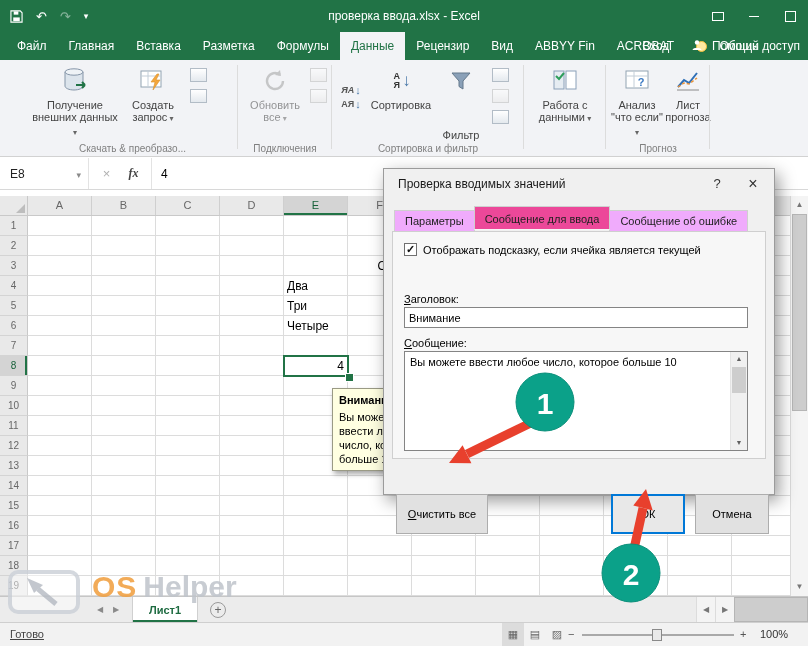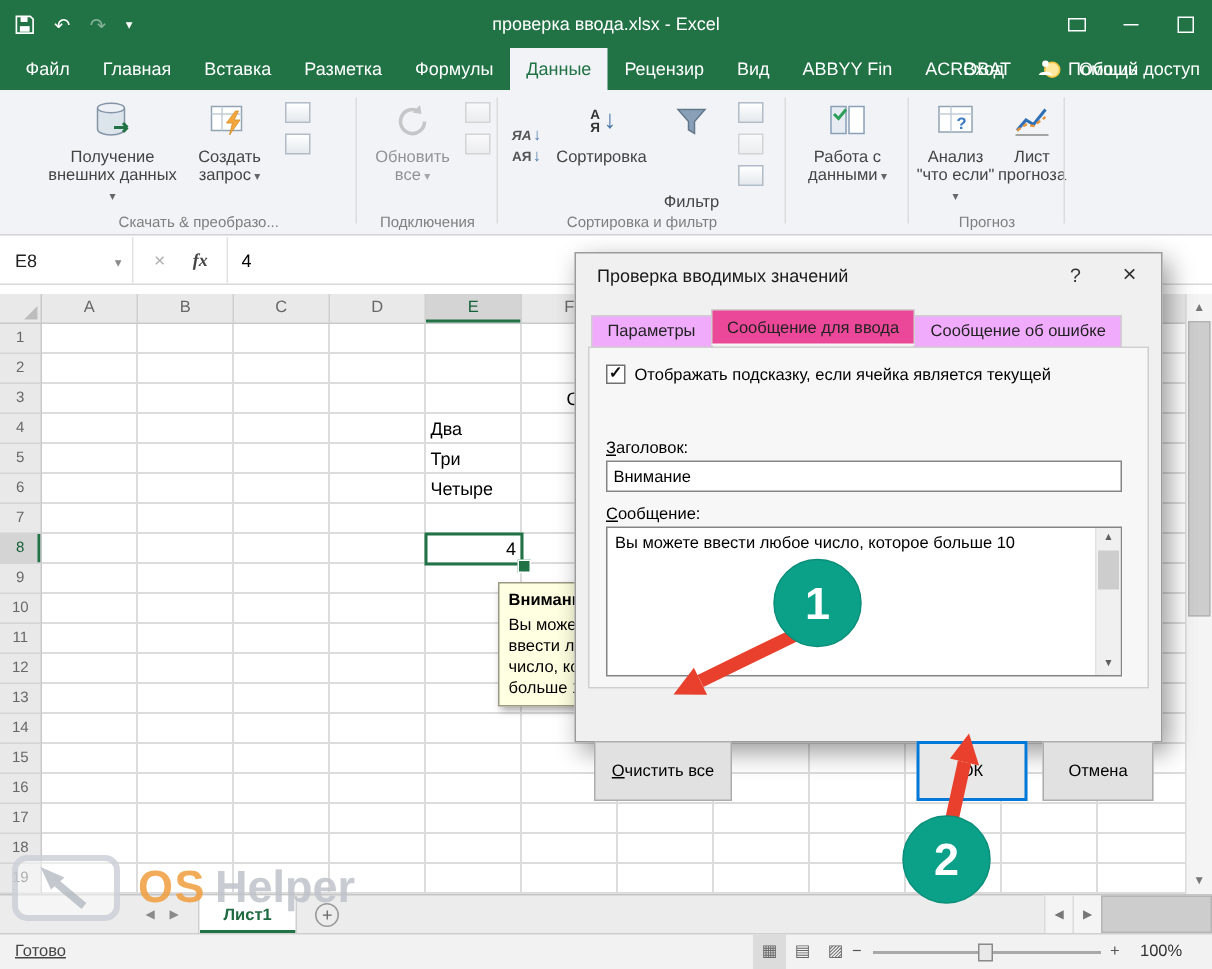--- a/index.html
+++ b/index.html
@@ -156,21 +156,21 @@
   .vb3::after{content:"▨";}
   .zoom-out{position:absolute;left:568px;line-height:23px;color:#555;}
   .zslider{position:absolute;left:582px;top:0;width:152px;height:23px;}
   .ztrack{position:absolute;left:0;top:11px;width:152px;height:2px;background:#a9a9a9;}
   .znotch{position:absolute;left:74px;top:7px;width:2px;height:10px;background:#a9a9a9;}
   .zthumb{position:absolute;left:70px;top:6px;width:10px;height:12px;background:#e9e9e9;border:1px solid #8a8a8a;box-sizing:border-box;}
   .zoom-in{position:absolute;left:740px;line-height:23px;color:#555;}
   .zoom-level{position:absolute;left:760px;line-height:23px;color:#333;}
 
   
-  .watermark{position:absolute;left:8px;top:570px;display:flex;align-items:center;z-index:15;opacity:.85;}
+  .watermark{position:absolute;left:8px;top:570px;display:flex;align-items:flex-start;z-index:15;opacity:.85;}
   .wm-box{width:72px;height:44px;border:4px solid #cdd2d9;border-radius:10px;background:rgba(255,255,255,.55);
           display:flex;align-items:center;justify-content:center;box-sizing:border-box;}
   .wm-os{font-size:30px;font-weight:bold;color:#f09d3b;margin-left:12px;letter-spacing:1px;}
   .wm-helper{font-size:30px;font-weight:bold;color:#bfc4cb;margin-left:6px;}
 
   
   .annot{position:absolute;left:0;top:0;z-index:40;pointer-events:none;}
 </style>
 </head>
 <body>

